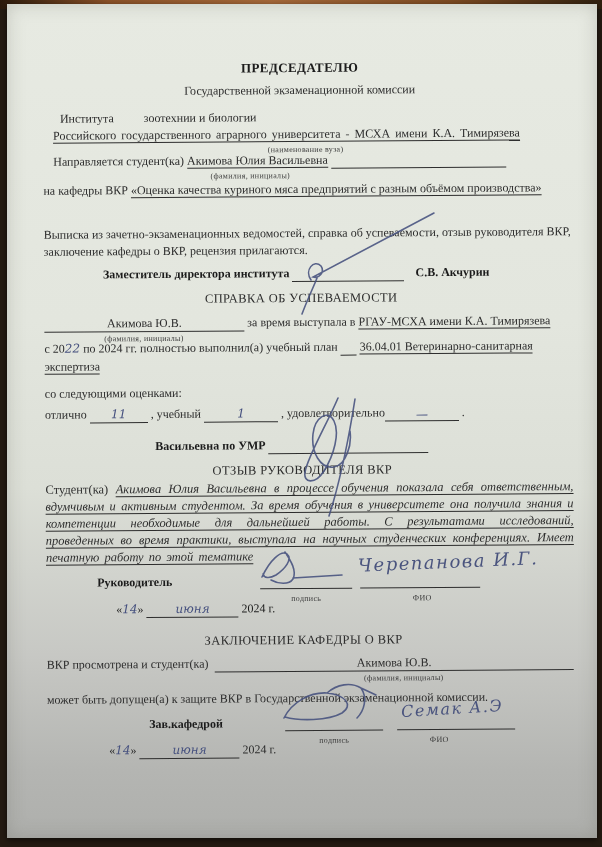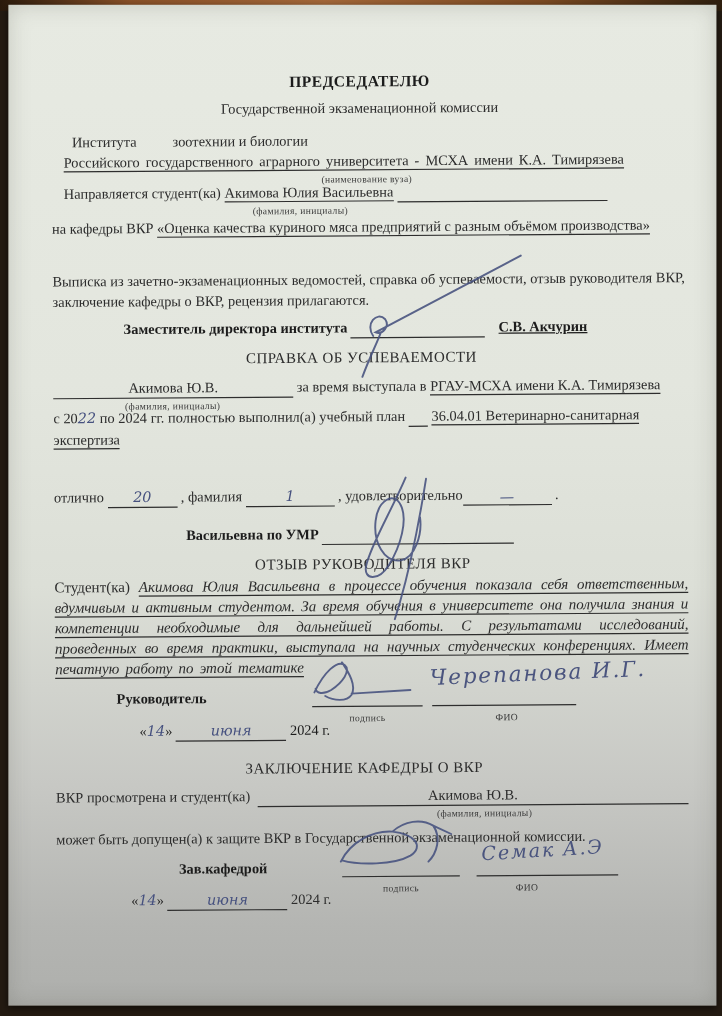--- a/index.html
+++ b/index.html
@@ -63,21 +63,21 @@
     <div class="abs just" style="top:176px;left:38px;width:527px;line-height:18px;">
       <span>на кафедры ВКР</span>
       <span class="ul" style="border:none;text-decoration:underline;text-underline-offset:3px;">«Оценка качества куриного мяса предприятий с разным объёмом производства»</span>
     </div>
 
     <div class="abs just" style="top:221px;left:38px;width:527px;line-height:17px;">Выписка из зачетно-экзаменационных ведомостей, справка об успеваемости, отзыв руководителя ВКР, заключение кафедры о ВКР, рецензия прилагаются.</div>
 
     <div class="abs nowrap" style="top:262px;left:97px;">
       <span class="b">Заместитель директора института</span>
       <span class="fill w112">&nbsp;</span>
-      <span class="b" style="margin-left:8px;text-decoration:underline;">С.В. Акчурин</span>
+      <span class="b" style="margin-left:8px;">С.В. Акчурин</span>
     </div>
 
     <div class="abs c sp" style="top:287px;font-size:12.5px;">СПРАВКА ОБ УСПЕВАЕМОСТИ</div>
 
     <div class="abs nowrap" style="top:311px;left:38px;">
       <span class="fill w200"><span>Акимова Ю.В.</span></span>
       <span>за время выступала в</span>
       <span class="ul">РГАУ-МСХА имени К.А. Тимирязева</span>
     </div>
     <div class="abs cap" style="top:326px;left:45px;width:185px;">(фамилия, инициалы)</div>
@@ -85,25 +85,26 @@
     <div class="abs nowrap" style="top:336px;left:38px;">
       <span>с 20</span><span class="hand">22</span>
       <span>по 2024 гг. полностью выполнил(а) учебный план</span>
       <span class="fill" style="width:16px;">&nbsp;</span>
       <span class="ul">36.04.01 Ветеринарно-санитарная</span>
     </div>
     <div class="abs nowrap" style="top:354px;left:38px;">
       <span class="ul">экспертиза</span>
     </div>
 
+    <div class="abs" style="top:381px;left:38px;">со следующими оценками:</div>
 
     <div class="abs nowrap" style="top:402px;left:38px;">
       <span>отлично</span>
-      <span class="fill w58"><span class="hand">20</span></span>
-      <span>, фамилия</span>
+      <span class="fill w58"><span class="hand">11</span></span>
+      <span>, учебный</span>
       <span class="fill w74"><span class="hand">1</span></span>
       <span>, удовлетворительно</span><span class="fill w74"><span class="hand" style="position:relative;top:2px;">—</span></span>
       <span>.</span>
     </div>
 
     <div class="abs nowrap" style="top:434px;left:148px;">
       <span class="b">Васильевна по УМР</span>
       <span class="fill w160">&nbsp;</span>
     </div>
 

